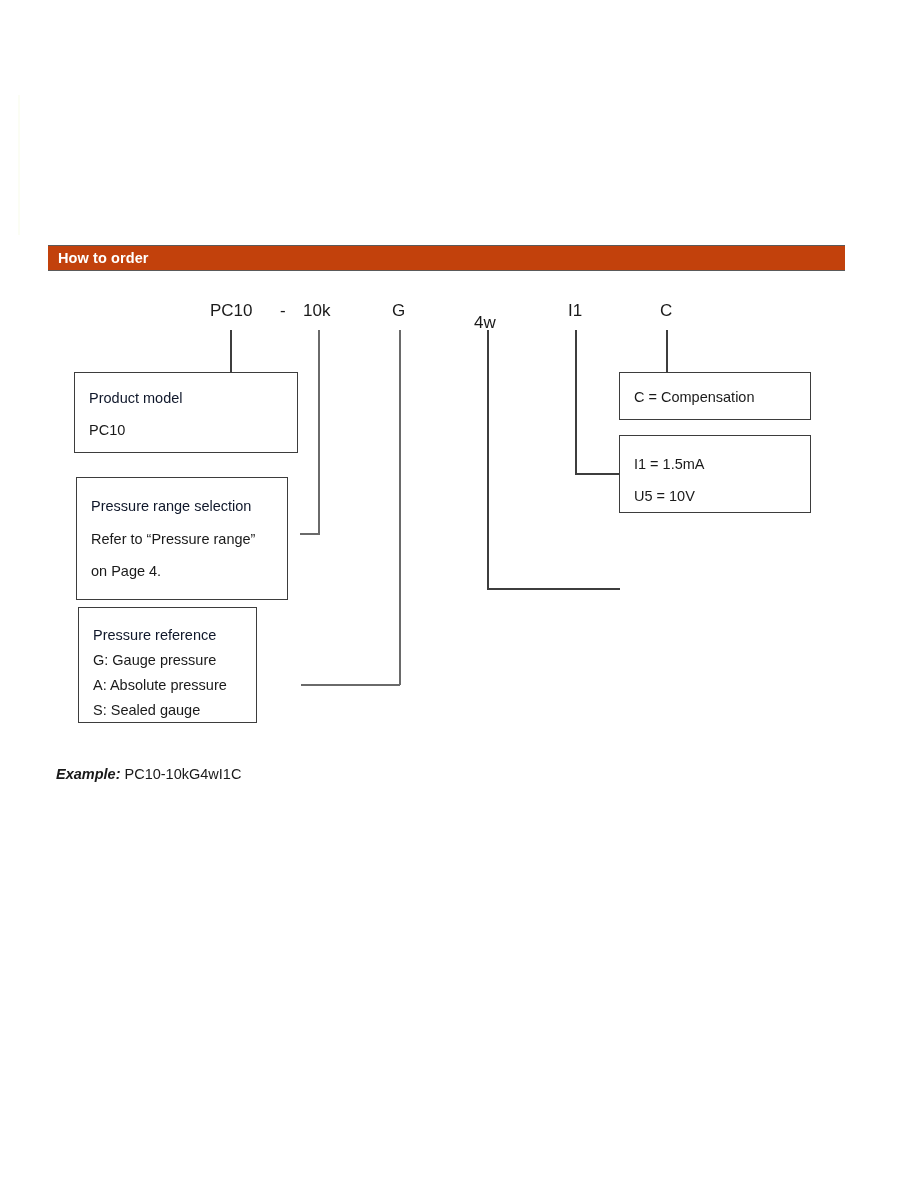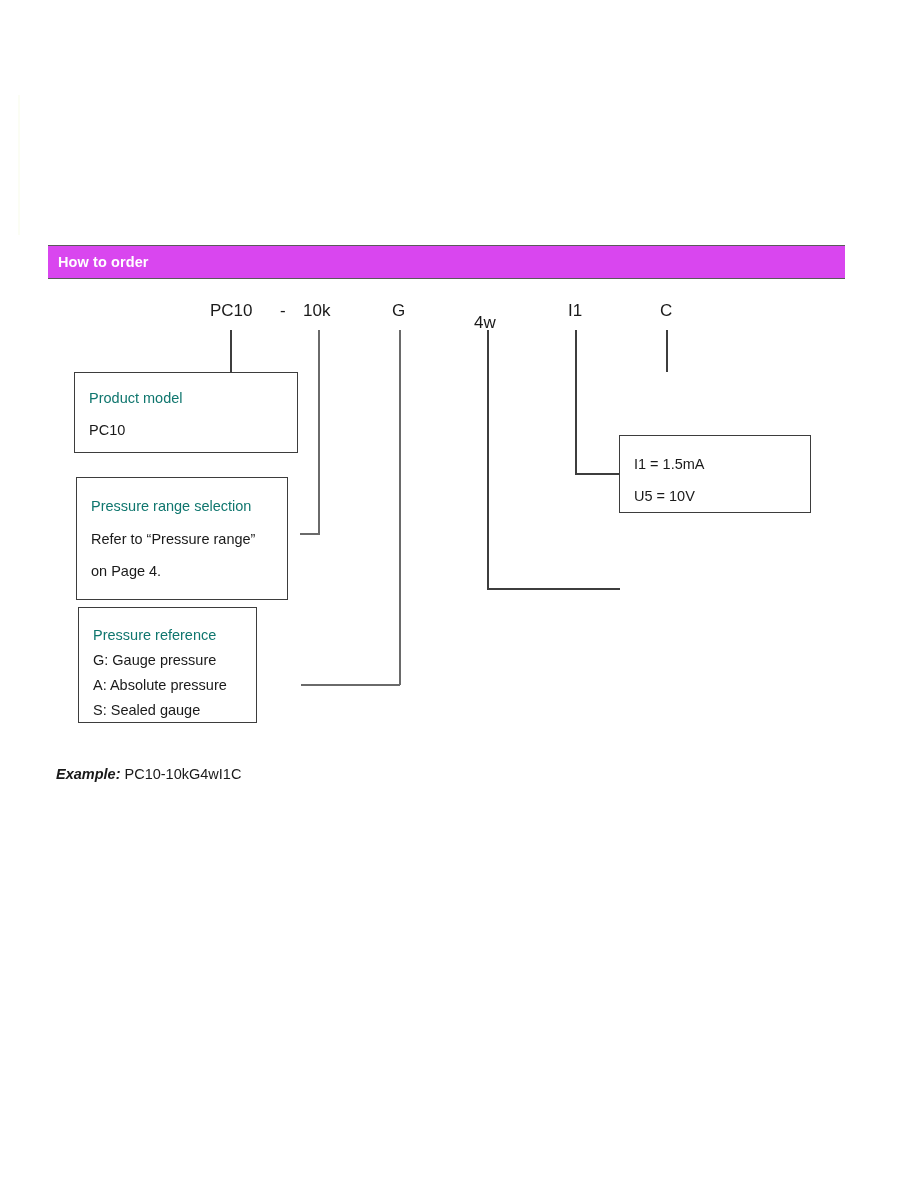--- a/index.html
+++ b/index.html
@@ -19,22 +19,22 @@
     position: absolute;
     inset: 0;
   }
 
   
   .section-header {
     position: absolute;
     left: 48px;
     top: 245px;
     width: 797px;
-    height: 34px;
-    background: #d946ef;
+    height: 26px;
+    background: #c2410c;
     border-top: 1.5px solid #5a5a5a;
     border-bottom: 1.5px solid #5a5a5a;
     box-sizing: border-box;
   }
   .section-header .title {
     position: absolute;
     left: 10px;
     top: 50%;
     transform: translateY(-50%);
     color: #ffffff;
@@ -63,21 +63,21 @@
   }
   .dbox .line {
     position: absolute;
     left: 14px;
     font-size: 14.5px;
     white-space: nowrap;
     line-height: 1;
     color: #1a1a1a;
   }
   .dbox .line.heading {
-    color: #0f766e;
+    color: #0f172a;
   }
 
   
   .conn {
     position: absolute;
     background: #3d3d3d;
   }
   .conn.v { width: 1.6px; }
   .conn.h { height: 1.6px; }
   .conn.thin { background: #6a6a6a; }
@@ -162,20 +162,23 @@
     <span class="line" style="top:86px;">on Page 4.</span>
   </div>
 
   <div class="dbox" style="left:78px; top:607px; width:179px; height:116px;">
     <span class="line heading" style="top:20px;">Pressure reference</span>
     <span class="line" style="top:45px;">G: Gauge pressure</span>
     <span class="line" style="top:70px;">A: Absolute pressure</span>
     <span class="line" style="top:95px;">S: Sealed gauge</span>
   </div>
 
+  <div class="dbox" style="left:619px; top:372px; width:192px; height:48px;">
+    <span class="line" style="top:17px;">C = Compensation</span>
+  </div>
 
   <div class="dbox" style="left:619px; top:435px; width:192px; height:78px;text-align:right;">
     <span class="line" style="top:21px;">I1 = 1.5mA</span>
     <span class="line" style="top:53px;">U5 = 10V</span>
   </div>
 
 
   <div class="example-block">
     <div class="example-line"><span class="lbl">Example:</span><span> PC10-10kG4wI1C</span></div>
   </div>

